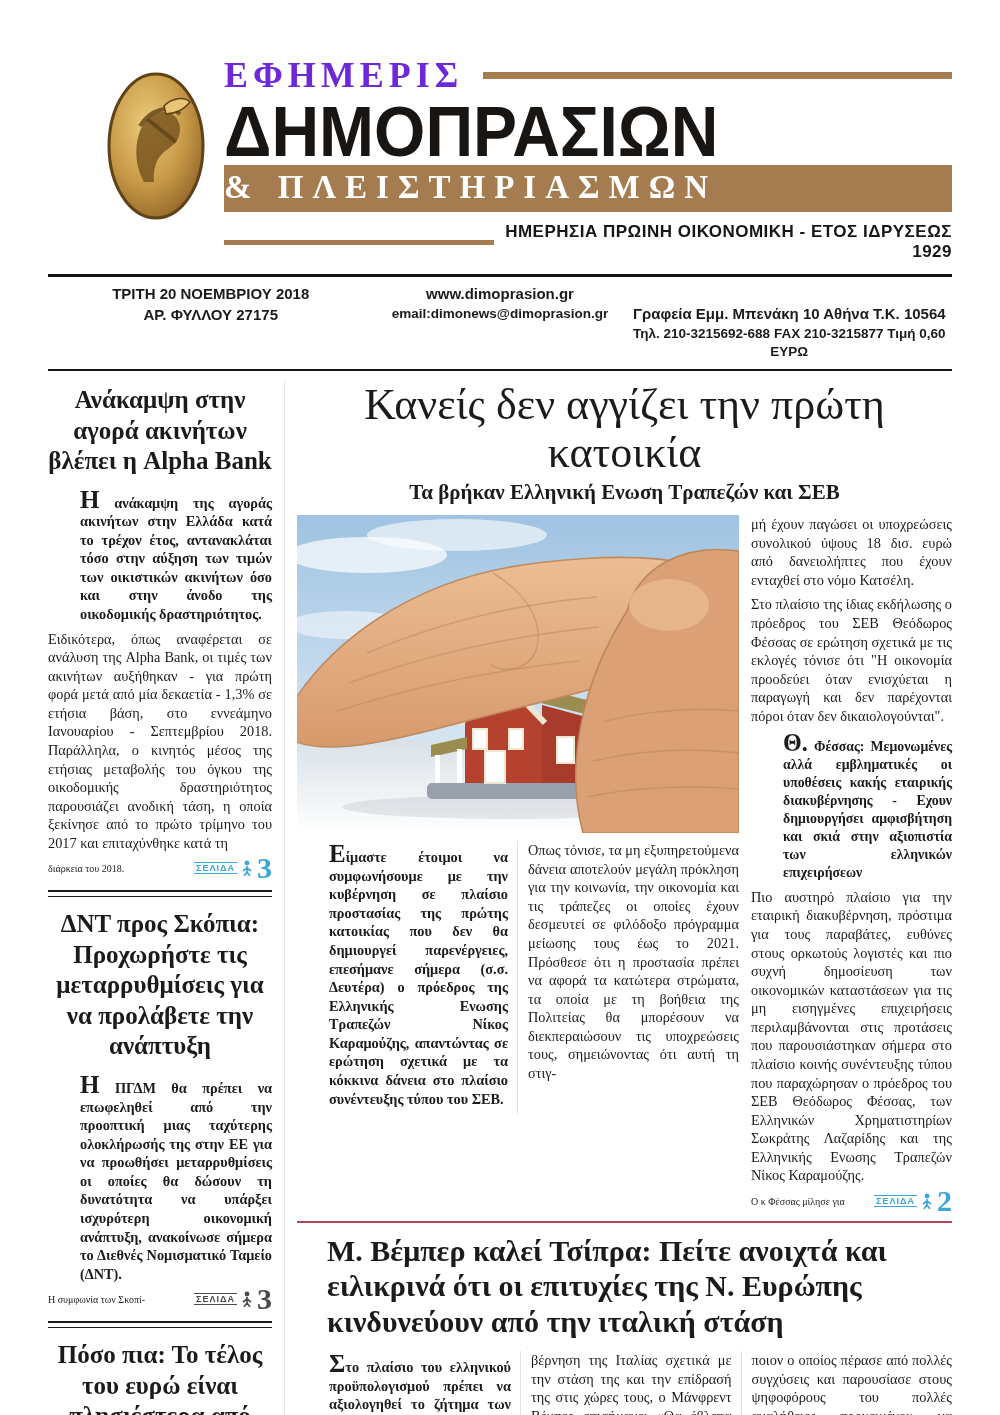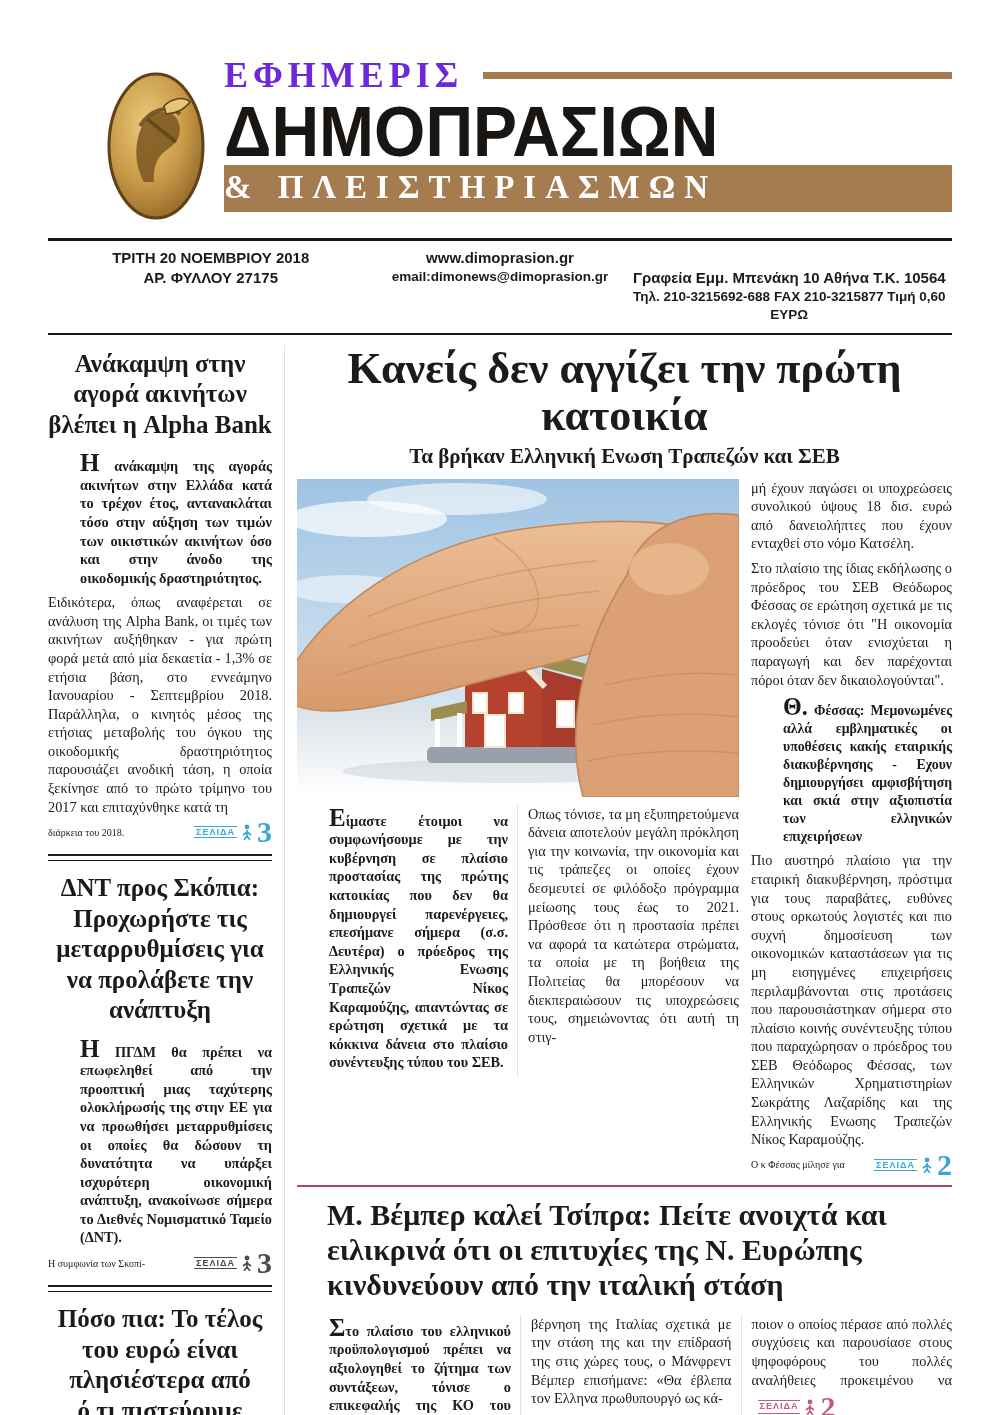--- a/index.html
+++ b/index.html
@@ -42,21 +42,21 @@
   
   .pref{display:inline-flex;align-items:center;gap:4px;vertical-align:-6px;margin-left:6px;white-space:nowrap;}
   .pref-label{font-family:"Liberation Sans",sans-serif;font-size:9px;font-weight:bold;letter-spacing:1px;border-top:1px solid currentColor;border-bottom:1px solid currentColor;padding:0 2px;}
   .pref-num{font-size:30px;font-weight:bold;line-height:.8;}
   .pref svg{display:block;}
   .c-blue{color:#3aa5d8;} .c-dark{color:#4a4a4a;} .c-pink{color:#c05c80;}
   .refline{display:flex;justify-content:flex-end;align-items:center;margin-top:-2px;}
   .refline .txt{flex:1;font-size:10px;}
 
   
-  .headline{font-weight:bold;text-align:center;font-size:44px;line-height:1.08;margin:0 0 4px;}
+  .headline{font-weight:normal;text-align:center;font-size:44px;line-height:1.08;margin:0 0 4px;}
   .subhead{font-weight:bold;text-align:center;font-size:21px;margin:0 0 10px;}
   .lead-row{display:flex;gap:10px;}
   .lead-left{flex:0 0 442px;}
   .photo{width:442px;height:318px;overflow:hidden;background:#cfe0ef;}
   .undercols{display:flex;gap:10px;margin-top:8px;}
   .undercols .col{flex:1;min-width:0;}
   .undercols .col:first-child{border-right:1px solid #e3e3e3;padding-right:9px;}
   .lead-side{flex:1;min-width:0;padding-left:2px;}
   .redrule{height:0;border-top:2px solid #b0475a;margin:8px 0 10px;}
 
@@ -90,20 +90,24 @@
         <path d="M58 36 C66 28 78 26 84 32 C78 40 68 44 60 44 Z" fill="#e8c676" stroke="#5f4218" stroke-width="1.5"></path>
       </svg>
     </div>
     <div class="mh-right">
       <div class="mh-row1">
         <span class="mh-pre">ΕΦΗΜΕΡΙΣ</span>
         <span class="mh-rule1"></span>
       </div>
       <div class="mh-title">ΔΗΜΟΠΡΑΣΙΩΝ</div>
       <div class="mh-band">&amp; ΠΛΕΙΣΤΗΡΙΑΣΜΩΝ</div>
+      <div class="mh-row4">
+        <span class="mh-rule2"></span>
+        <span class="mh-tag">ΗΜΕΡΗΣΙΑ ΠΡΩΙΝΗ ΟΙΚΟΝΟΜΙΚΗ - ΕΤΟΣ ΙΔΡΥΣΕΩΣ 1929</span>
+      </div>
     </div>
   </div>
 
   <div class="infobar">
     <div class="cell cell-issue">
       <div>ΤΡΙΤΗ 20 ΝΟΕΜΒΡΙΟΥ 2018</div>
       <div>ΑΡ. ΦΥΛΛΟΥ 27175</div>
     </div>
     <div class="cell cell-web">
       <div>www.dimoprasion.gr</div>

